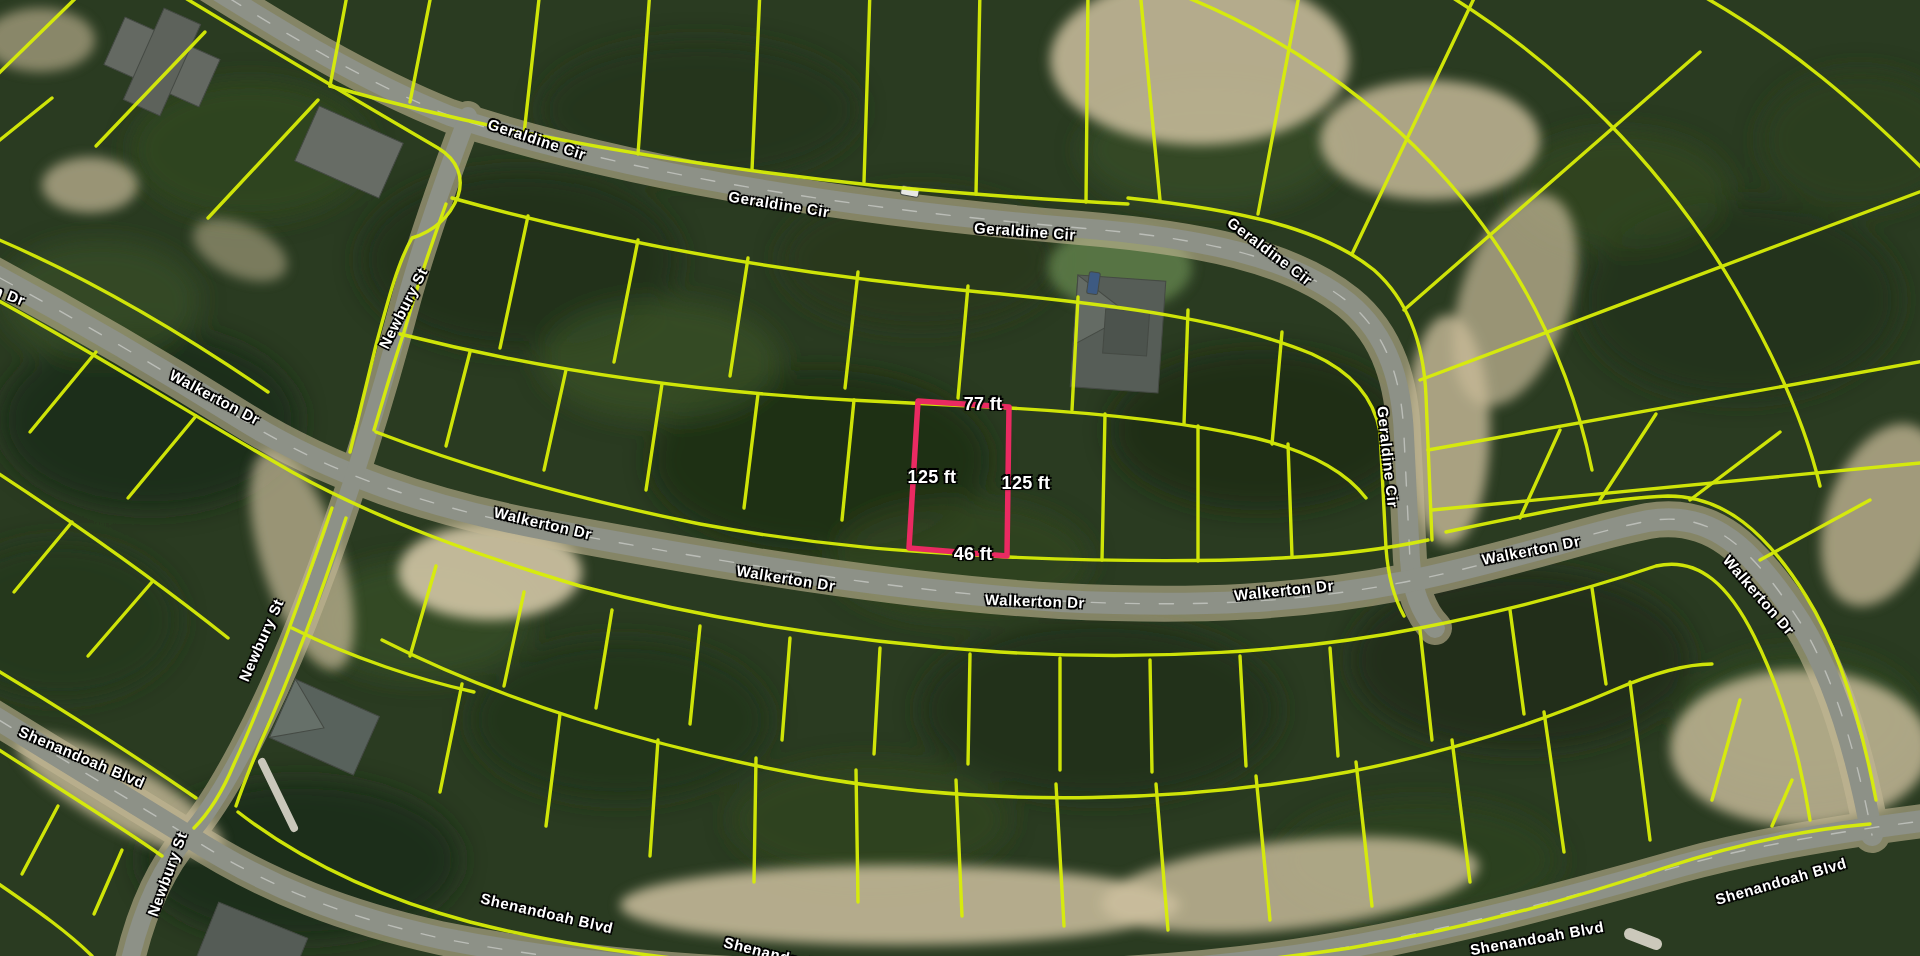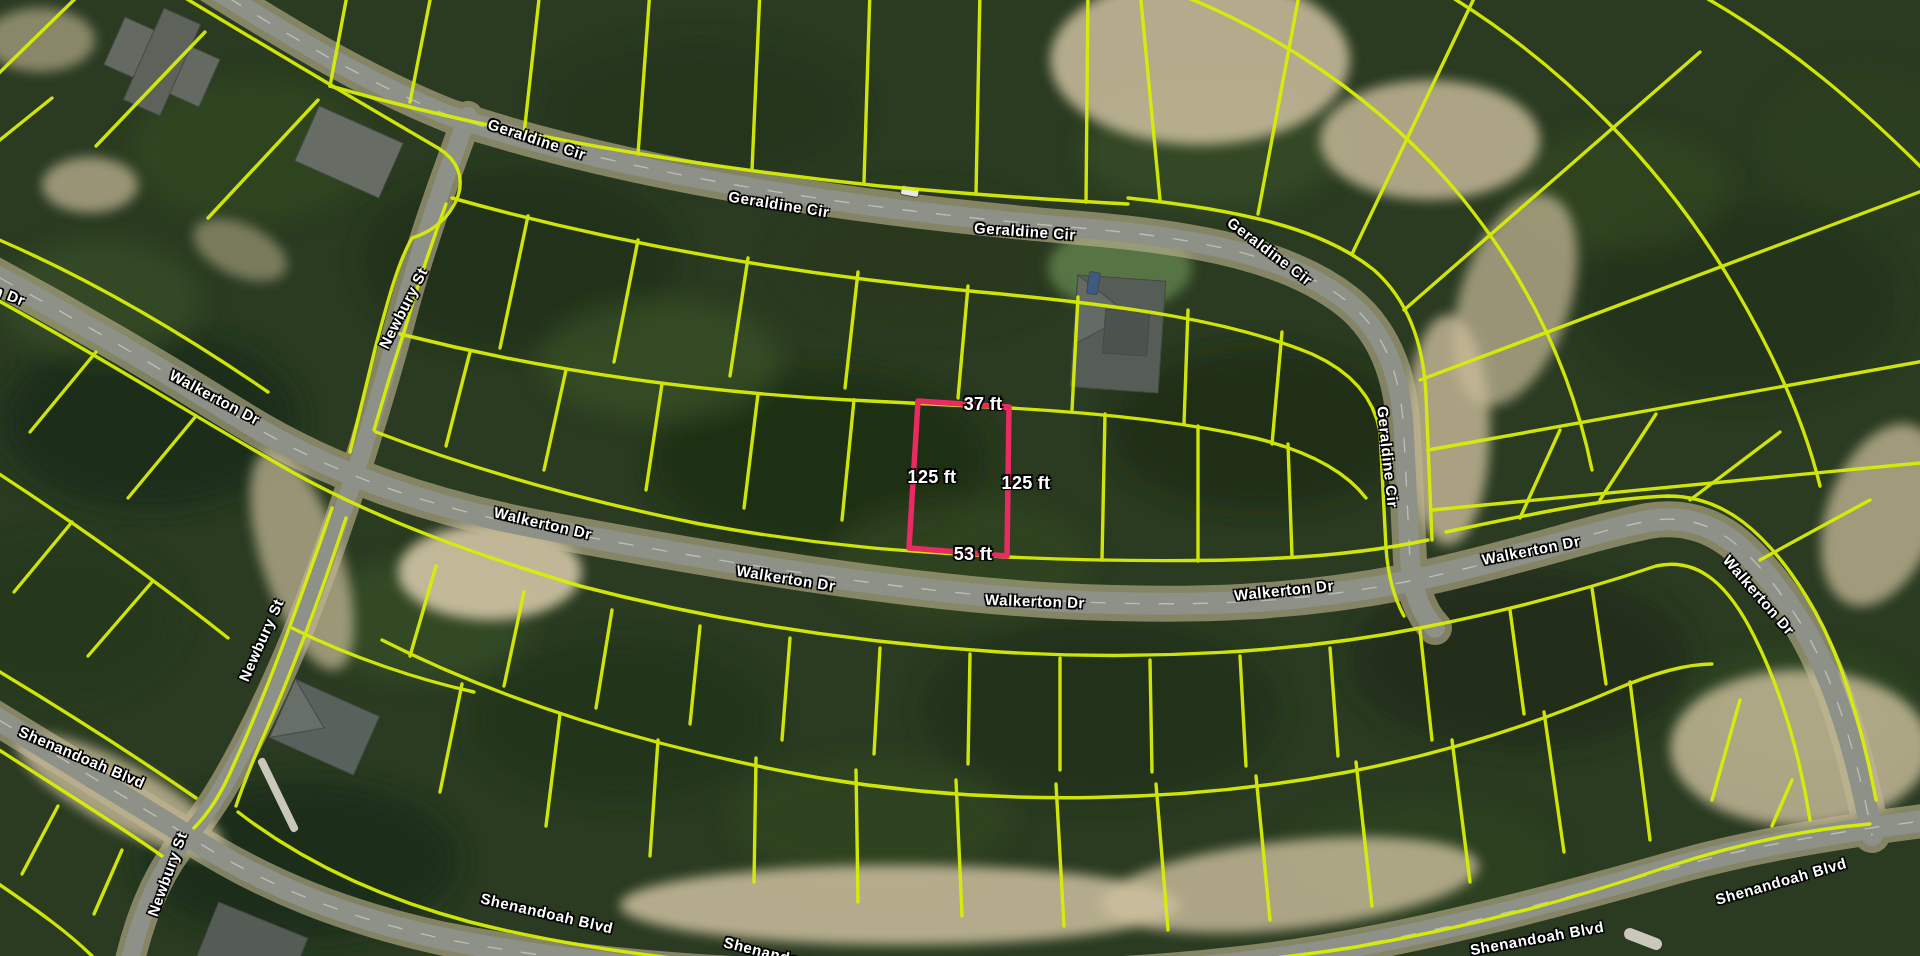--- a/index.html
+++ b/index.html
@@ -256,18 +256,18 @@
 <div class="street-label" style="left:1531px;top:550px;transform:translate(-50%,-50%) rotate(-11deg);">Walkerton Dr</div>
 <div class="street-label" style="left:1759px;top:595px;transform:translate(-50%,-50%) rotate(49deg);">Walkerton Dr</div>
 <div class="street-label" style="left:261px;top:640px;transform:translate(-50%,-50%) rotate(-66deg);">Newbury St</div>
 <div class="street-label" style="left:167px;top:874px;transform:translate(-50%,-50%) rotate(-70deg);">Newbury St</div>
 <div class="street-label" style="left:82px;top:757px;transform:translate(-50%,-50%) rotate(23deg);">Shenandoah Blvd</div>
 <div class="street-label" style="left:547px;top:913px;transform:translate(-50%,-50%) rotate(13deg);">Shenandoah Blvd</div>
 <div class="street-label" style="left:790px;top:958px;transform:translate(-50%,-50%) rotate(14deg);">Shenandoah Blvd</div>
 <div class="street-label" style="left:1537px;top:938px;transform:translate(-50%,-50%) rotate(-10deg);">Shenandoah Blvd</div>
 <div class="street-label" style="left:1781px;top:881px;transform:translate(-50%,-50%) rotate(-16deg);">Shenandoah Blvd</div>
 
-<div class="dim-label" style="left:983px;top:404px;">37 ft</div>
+<div class="dim-label" style="left:983px;top:404px;">77 ft</div>
 <div class="dim-label" style="left:932px;top:477px;">125 ft</div>
 <div class="dim-label" style="left:1026px;top:483px;">125 ft</div>
-<div class="dim-label" style="left:973px;top:554px;">53 ft</div>
+<div class="dim-label" style="left:973px;top:554px;">46 ft</div>
 
 </div>
 
 </body></html>

